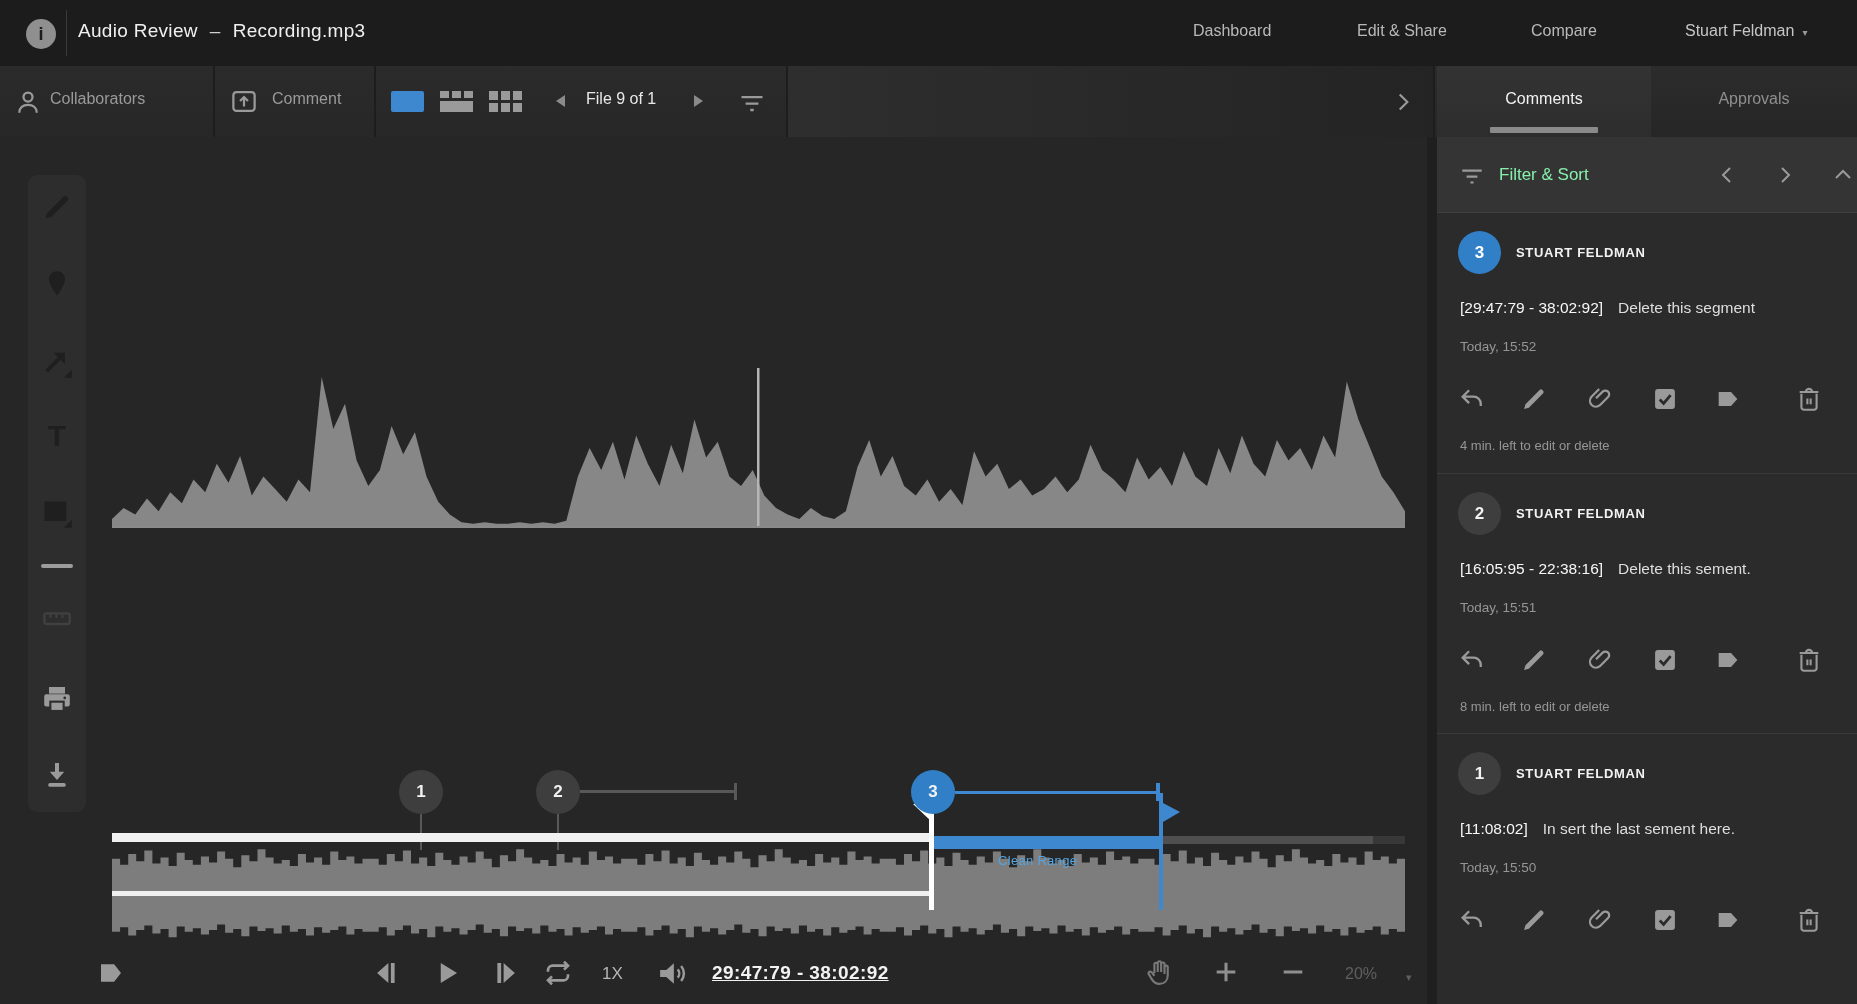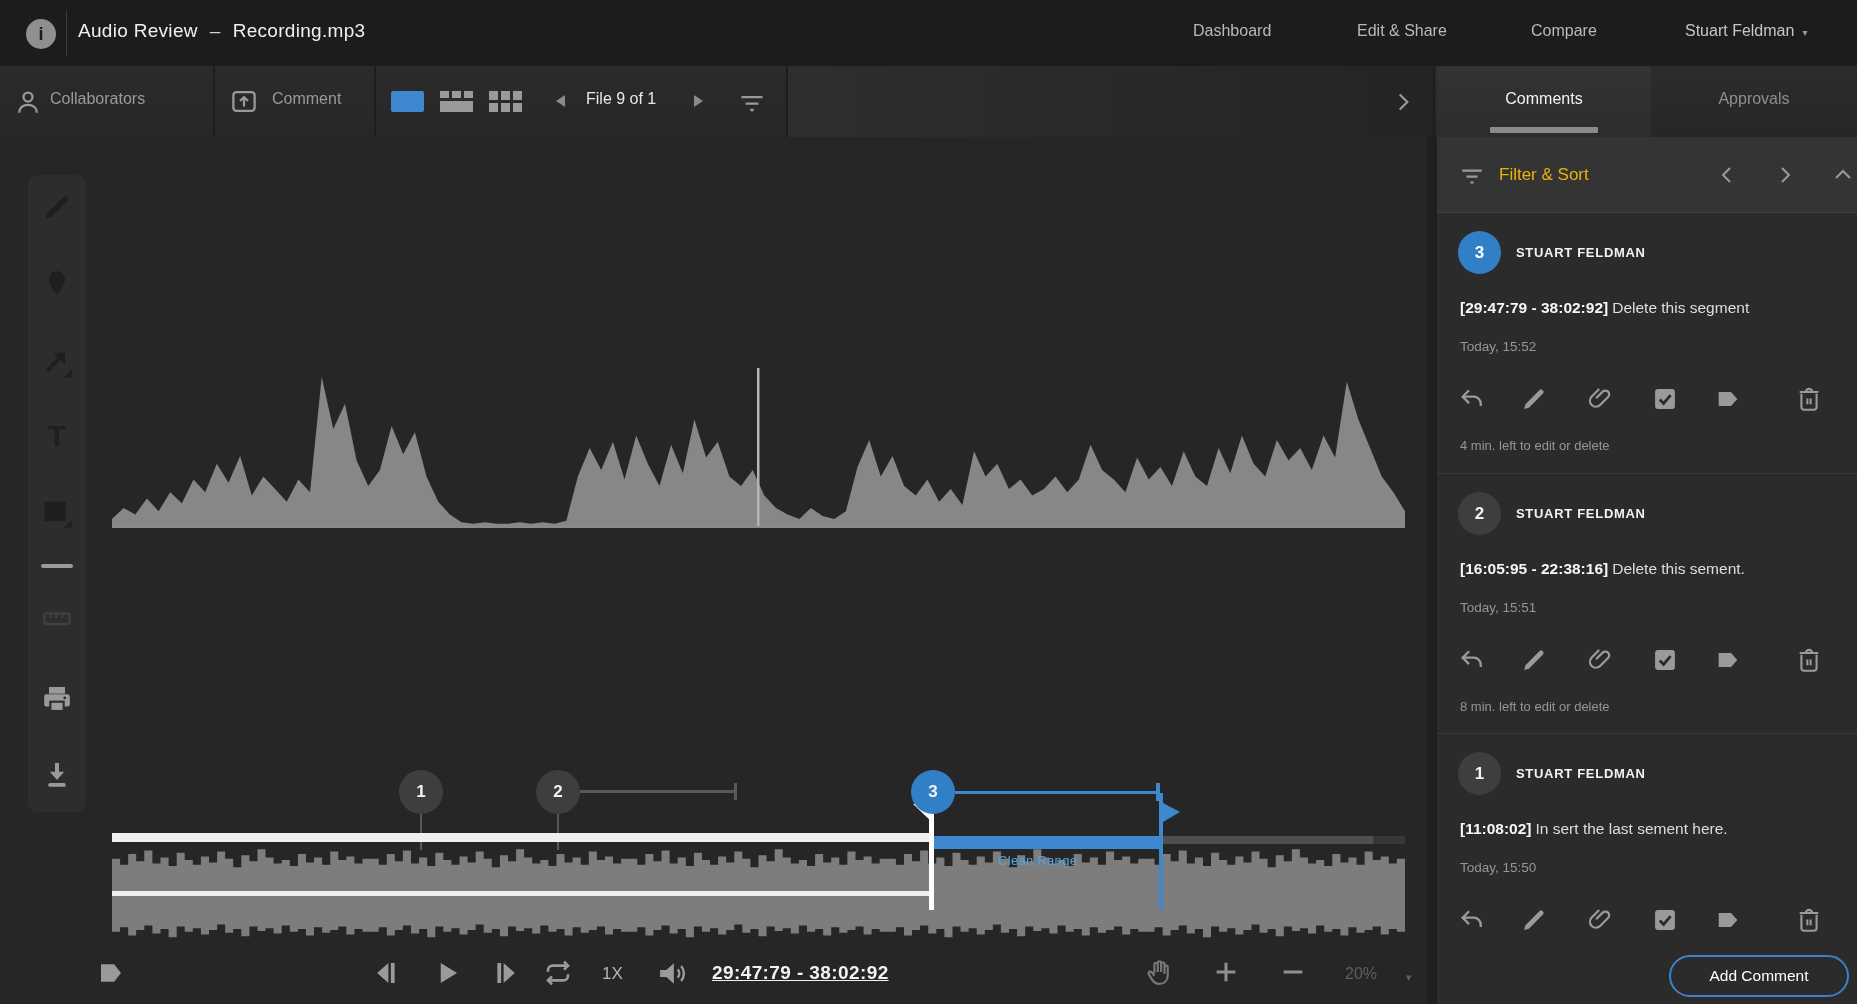--- a/index.html
+++ b/index.html
@@ -39,30 +39,30 @@
   
   #palette { position:absolute; left:28px; top:175px; width:58px; height:637px; background:#2d2d2d; border-radius:9px; }
   .tool { position:absolute; left:13px; width:32px; height:32px; }
   .tool-dark { color:#1f1f1f; }
   .tool-light { color:#9a9a9a; }
 
   
   #panel { position:absolute; left:1437px; top:137px; width:420px; height:867px; background:#2b2b2b; }
   #panel-edge { position:absolute; left:1427px; top:137px; width:10px; height:867px; background:#1f1f1f; }
   #filter-header { position:absolute; left:0; top:0; width:420px; height:76px; background:#343434; border-bottom:1px solid #404040; }
-  #filter-title { position:absolute; left:62px; top:28px; font-size:17px; color:#eab308; }
+  #filter-title { position:absolute; left:62px; top:28px; font-size:17px; color:#86efac; }
   .hdr-icon { position:absolute; top:26px; color:#9a9a9a; }
   .comment-card { position:absolute; left:0; width:420px; }
   .comment-card.divided { border-bottom:1px solid #3a3a3a; }
   .avatar { position:absolute; left:21px; top:18px; width:43px; height:43px; border-radius:50%;
     background:#3e3e3e; color:#f2f2f2; font-size:17px; font-weight:600; text-align:center; line-height:43px; }
   .avatar.accent { color:#fff; }
   .c-author { position:absolute; left:79px; top:32px; font-size:13px; font-weight:bold; letter-spacing:.7px; color:#f2f2f2; }
   .c-body { position:absolute; left:23px; top:86px; font-size:15.5px; color:#dedede; width:380px; }
-  .c-range { font-weight:bold; color:#f7f7f7; margin-right:4px; }
+  .c-range { font-weight:normal; color:#f7f7f7; margin-right:15px; }
   .c-time { position:absolute; left:23px; top:126px; font-size:13.5px; color:#969696; }
   .c-icons { position:absolute; left:0; top:172px; width:420px; height:30px; }
   .c-icons .ci { position:absolute; width:28px; height:28px; color:#9a9a9a; }
   .c-note { position:absolute; left:23px; top:225px; font-size:13px; color:#969696; }
   #add-comment-btn { position:absolute; left:232px; top:818px; width:180px; height:42px; border-radius:21px;
     border:2px solid #3b82c8; background:rgba(43,43,43,.9); color:#fff; font-size:15.5px;
     font-family:"Liberation Sans",sans-serif; text-align:center; line-height:38px; cursor:pointer; }
 
   
   .tl { position:absolute; }
@@ -376,14 +376,13 @@
           </svg>
       <svg class="ci" style="left:358px" viewBox="0 0 24 24" fill="none" stroke="currentColor" stroke-width="1.8">
         <path d="M5.5 7.5V19a2.2 2.2 0 002.2 2.2h8.6a2.2 2.2 0 002.2-2.2V7.5M4 6h16M9.3 6a2.7 2.7 0 015.4 0"></path>
         <path d="M10.6 11.5v5M13.4 11.5v5"></path>
           </svg>
     </div>
     <div class="c-note"></div>
   </div>
     </div>
 
-  <div id="add-comment-btn">Add Comment</div>
 </div>
 
 </body></html>

